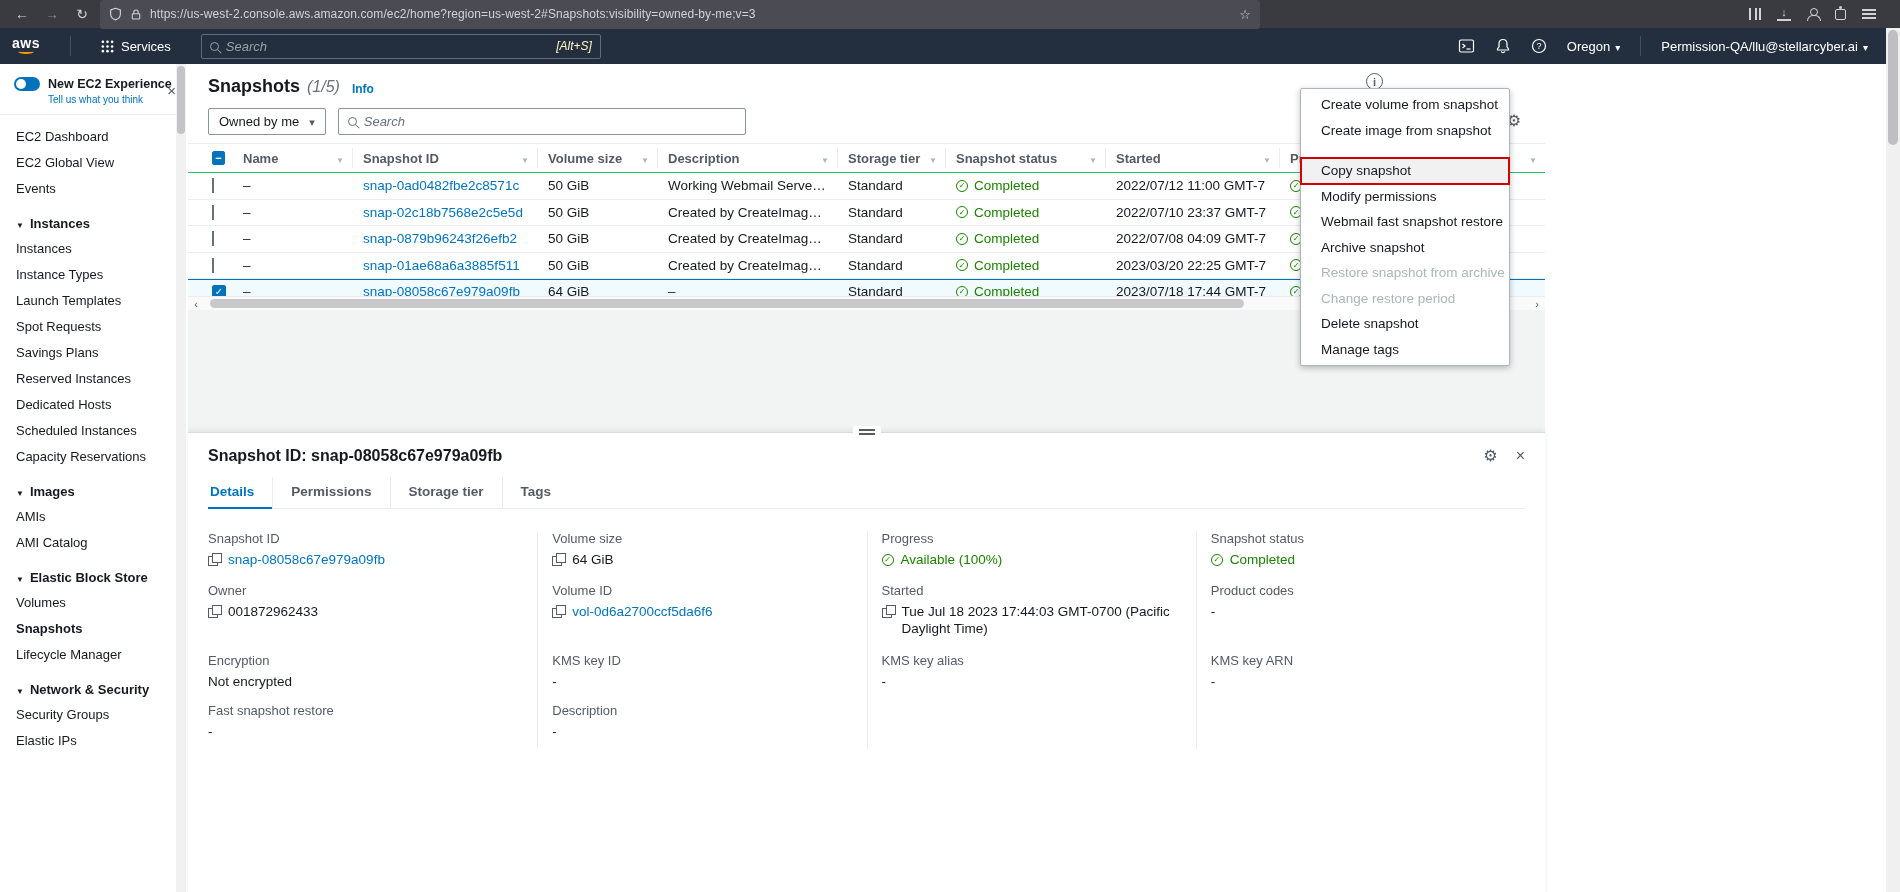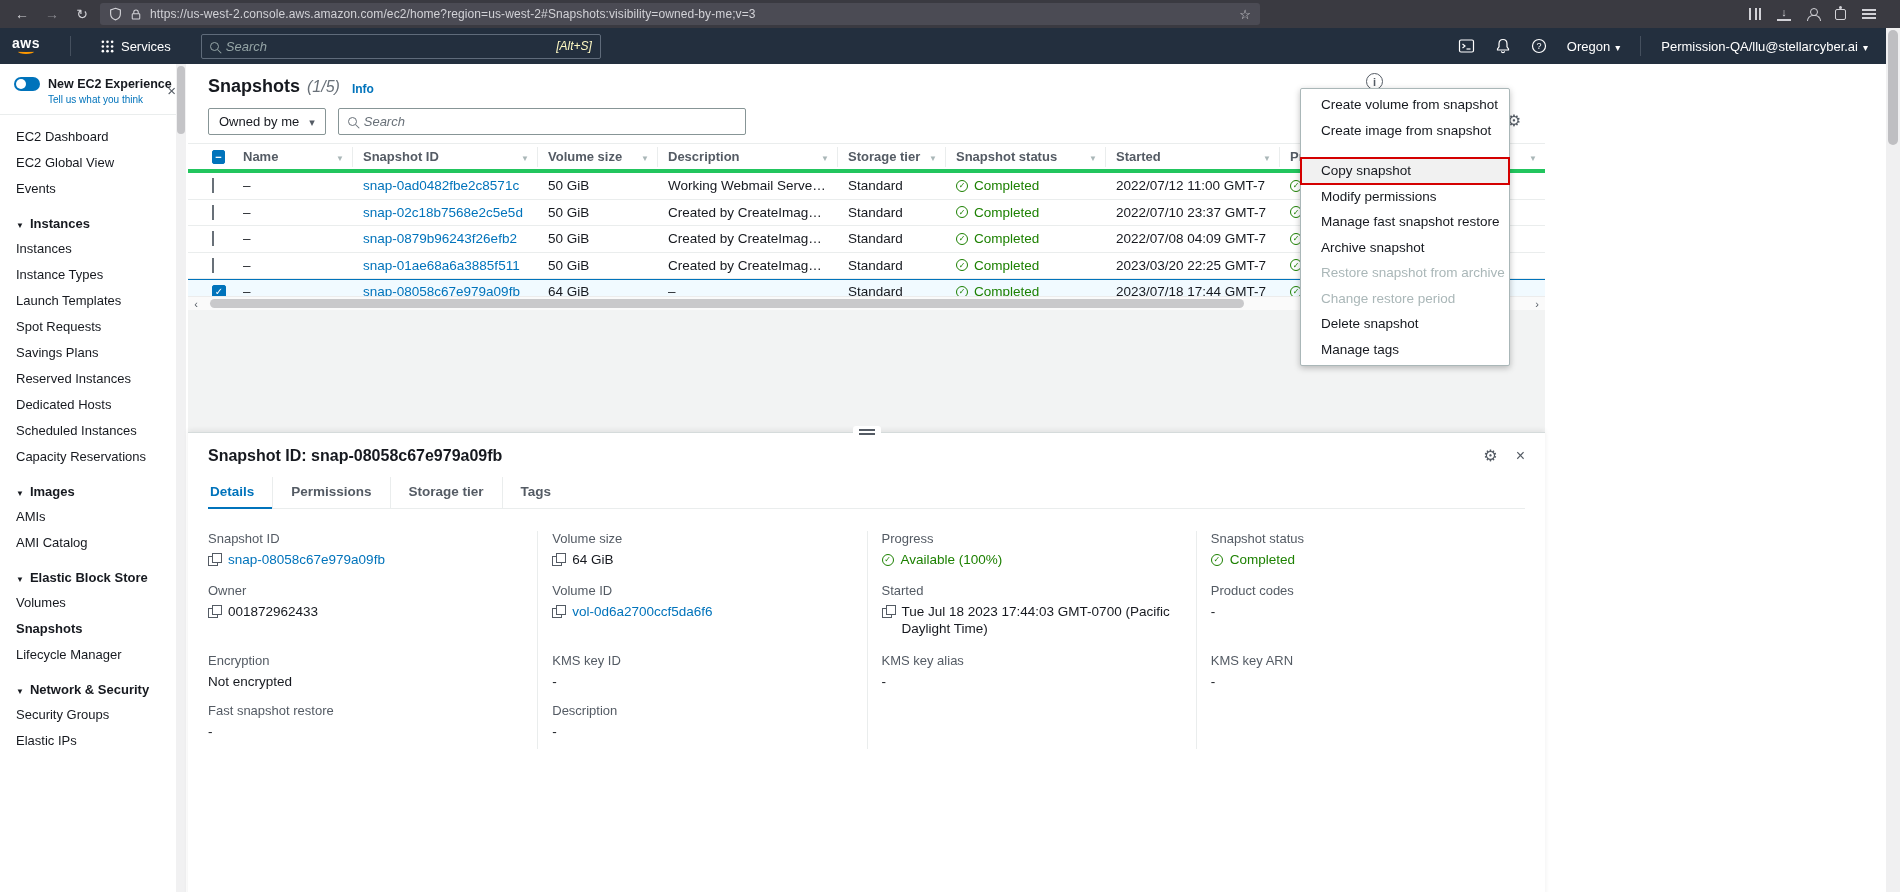--- a/index.html
+++ b/index.html
@@ -4,21 +4,21 @@
 <style>
   * { margin:0; padding:0; box-sizing:border-box; }
   html,body { width:1900px; height:892px; overflow:hidden;
     font-family:"Liberation Sans","DejaVu Sans",sans-serif; background:#fff; color:#16191f; }
 
   
   .browser-bar { height:28px; background:#3a3a41; display:flex; align-items:center; padding:0 10px; gap:6px; }
   .nav-btn { color:#d2d2d7; width:24px; height:22px; display:flex; align-items:center; justify-content:center; font-size:14px; border-radius:3px; }
   .nav-btn.dim { color:#8b8b92; }
   .i-back::before{content:'←'} .i-fwd::before{content:'→'} .i-refresh2::before{content:'↻'}
-  .urlbar { flex:1; max-width:1160px; height:22px; background:#4b4b54; border-radius:3px;
+  .urlbar { flex:1; max-width:1160px; height:29px; background:#4b4b54; border-radius:3px;
     display:flex; align-items:center; padding:0 9px; gap:8px; color:#d2d2d7; font-size:12px; }
   .url-text { flex:1; white-space:nowrap; overflow:hidden; letter-spacing:0.1px; }
   .i-star::before{content:'☆'; font-size:13px;}
   .browser-right { margin-left:auto; display:flex; align-items:center; gap:16px; color:#d2d2d7; padding-right:14px; }
   .i-library { width:12px; height:12px; border-left:2px solid #d2d2d7; border-right:2px solid #d2d2d7;
     background:linear-gradient(to right, transparent 4px, #d2d2d7 4px, #d2d2d7 6px, transparent 6px); }
   .i-download { width:14px; height:13px; border-bottom:2px solid #d2d2d7; text-align:center; line-height:9px; font-size:11px; }
   .i-download::before{content:'↓';}
   .i-account { width:12px; height:12px; position:relative; }
   .i-account::before { content:''; position:absolute; left:3px; top:0; width:6px; height:6px; border-radius:50%; border:1.5px solid #d2d2d7; }
@@ -89,21 +89,21 @@
   .search-box { width:408px; height:27px; border:1px solid #879596; border-radius:2px; display:flex; align-items:center; padding:0 9px; gap:7px; background:#fff; }
   .search-box input { border:none; outline:none; flex:1; font-size:13px; color:#16191f; }
   .search-box input::placeholder { font-style:italic; color:#687078; }
   .i-search-g { width:9px; height:9px; border:1.5px solid #687078; border-radius:50%; position:relative; flex:none; }
   .i-search-g::after { content:''; position:absolute; width:5px; height:0; border-top:1.5px solid #687078; transform:rotate(45deg); right:-4px; bottom:-2px; }
   .table-gear { position:absolute; right:24px; top:10px; color:#545b64; font-size:16px; }
   .i-gear::before{content:'⚙';}
 
   
   .thead, .trow { display:grid; grid-template-columns:45px 120px 185px 120px 180px 108px 160px 174px minmax(0,1fr); align-items:center; }
-  .thead { height:30px; border-top:1px solid #eaeded; border-bottom:4px solid #22c55e; color:#545b64; font-weight:700; font-size:13px; }
+  .thead { height:30px; border-top:1px solid #eaeded; border-bottom:1px solid #22c55e; color:#545b64; font-weight:700; font-size:13px; }
   .th { display:flex; align-items:center; justify-content:space-between; padding:0 8px 0 10px; height:20px; border-right:1px solid #eaeded; overflow:hidden; white-space:nowrap; }
   .th:last-child { border-right:none; }
   .i-sort::before { content:'▼'; font-size:8px; color:#aab7b8; }
   .trow { height:26.5px; border-bottom:1px solid #eaeded; font-size:13.5px; background:#fff; }
   .trow.selected { background:#f1faff; box-shadow:inset 0 1px 0 #0073bb, inset 0 -1px 0 #0073bb; }
   .td { padding:0 10px; white-space:nowrap; overflow:hidden; text-overflow:ellipsis; }
   .link { color:#0073bb; text-decoration:none; cursor:pointer; }
   .status { color:#1d8102; display:flex; align-items:center; gap:6px; overflow:hidden; }
   .check-icon { width:12px; height:12px; border:1.5px solid #1d8102; border-radius:50%;
     display:inline-flex; align-items:center; justify-content:center; flex:none; }
@@ -577,21 +577,21 @@
         <div class="field cx"></div>
       </div>
     </div>
   </div>
 
   <div class="actions-menu">
     <div class="menu-item">Create volume from snapshot</div>
     <div class="menu-item">Create image from snapshot</div>
     <div class="menu-item annotated">Copy snapshot</div>
     <div class="menu-item">Modify permissions</div>
-    <div class="menu-item">Manage fast snapshot restore</div>
+    <div class="menu-item">Webmail fast snapshot restore</div>
     <div class="menu-item">Archive snapshot</div>
     <div class="menu-item disabled">Restore snapshot from archive</div>
     <div class="menu-item disabled">Change restore period</div>
     <div class="menu-item">Delete snapshot</div>
     <div class="menu-item">Manage tags</div>
   </div>
 
   <span class="help-info"></span>
 </div>
 

